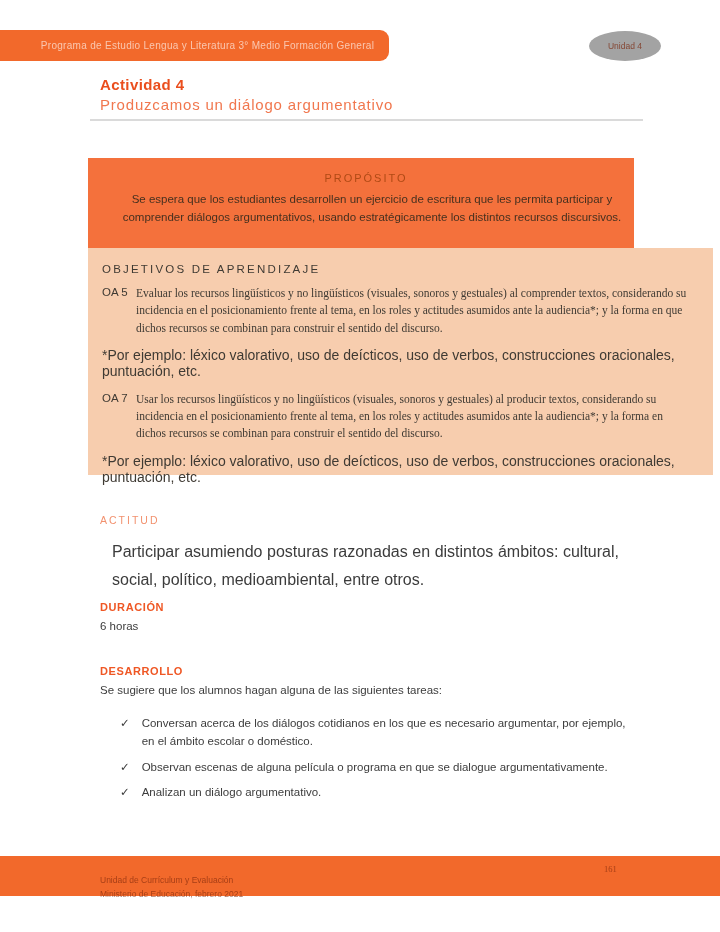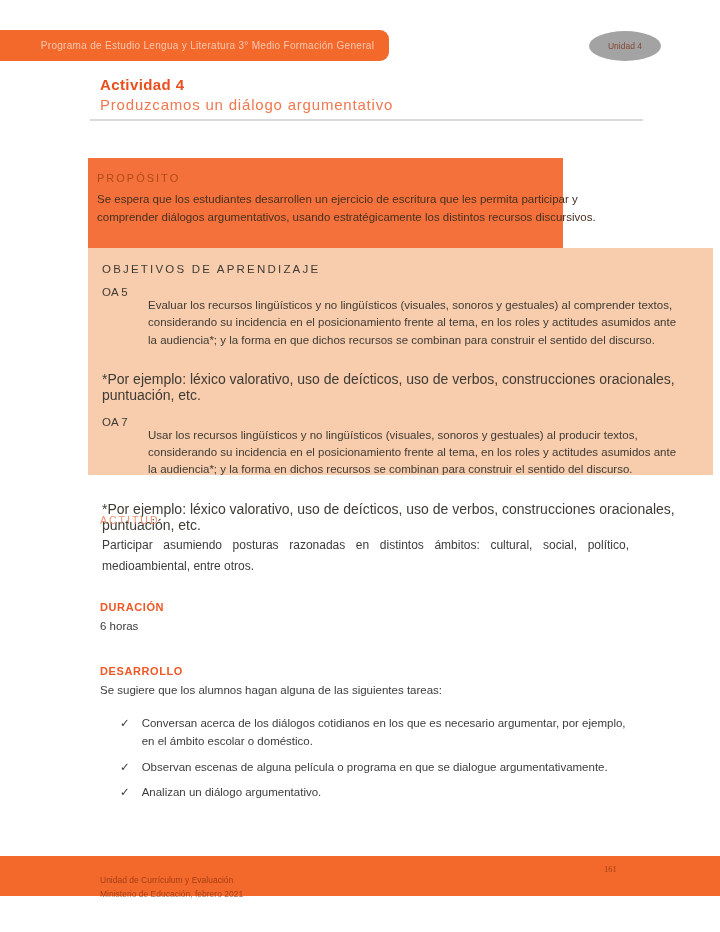--- a/index.html
+++ b/index.html
@@ -81,25 +81,26 @@
     width: 553px;
     height: 2px;
     background: #dadada;
   }
 
   
   .proposito-box {
     position: absolute;
     top: 158px;
     left: 88px;
-    width: 475px;
+    width: 546px;
     height: 90px;
     background: #f4713c;
     box-sizing: border-box;
-    padding: 14px 20px 0 9px;
+    padding: 14px 20px 0 30px;
+    text-align: center;
   }
   .proposito-label {
     font-size: 11px;
     letter-spacing: 2px;
     color: #b04a15;
     margin: 0 0 7px 0;
   }
   .proposito-text {
     font-size: 11.5px;
     line-height: 1.55;
@@ -133,21 +134,22 @@
   .oa-code {
     width: 33px;
     flex: 0 0 33px;
     font-size: 11.5px;
     line-height: 1.5;
   }
   .oa-text {
     flex: 1;
     font-size: 11.5px;
     line-height: 1.5;
-    margin: 13px;
+    margin: 1px;
+    font-family: Liberation Serif, serif;
   }
   .oa-footnote {
     font-size: 14px;
     margin: 9px 0 11px 0;
   }
 
   
   .actitud-section {
     position: absolute;
     top: 514px;
@@ -155,25 +157,25 @@
     width: 531px;
   }
   .actitud-label {
     font-size: 10.5px;
     letter-spacing: 2px;
     color: #f2916e;
     margin: 0 0 9px 0;
     font-weight: normal;
   }
   .actitud-text {
-    font-size: 12px;
+    font-size: 16px;
     line-height: 1.75;
     text-align: justify;
     color: #3c3c3c;
-    margin: 2px;
+    margin: 12px;
   }
 
   
   .duracion-section {
     position: absolute;
     top: 601px;
     left: 100px;
   }
   .orange-label {
     font-size: 11px;

